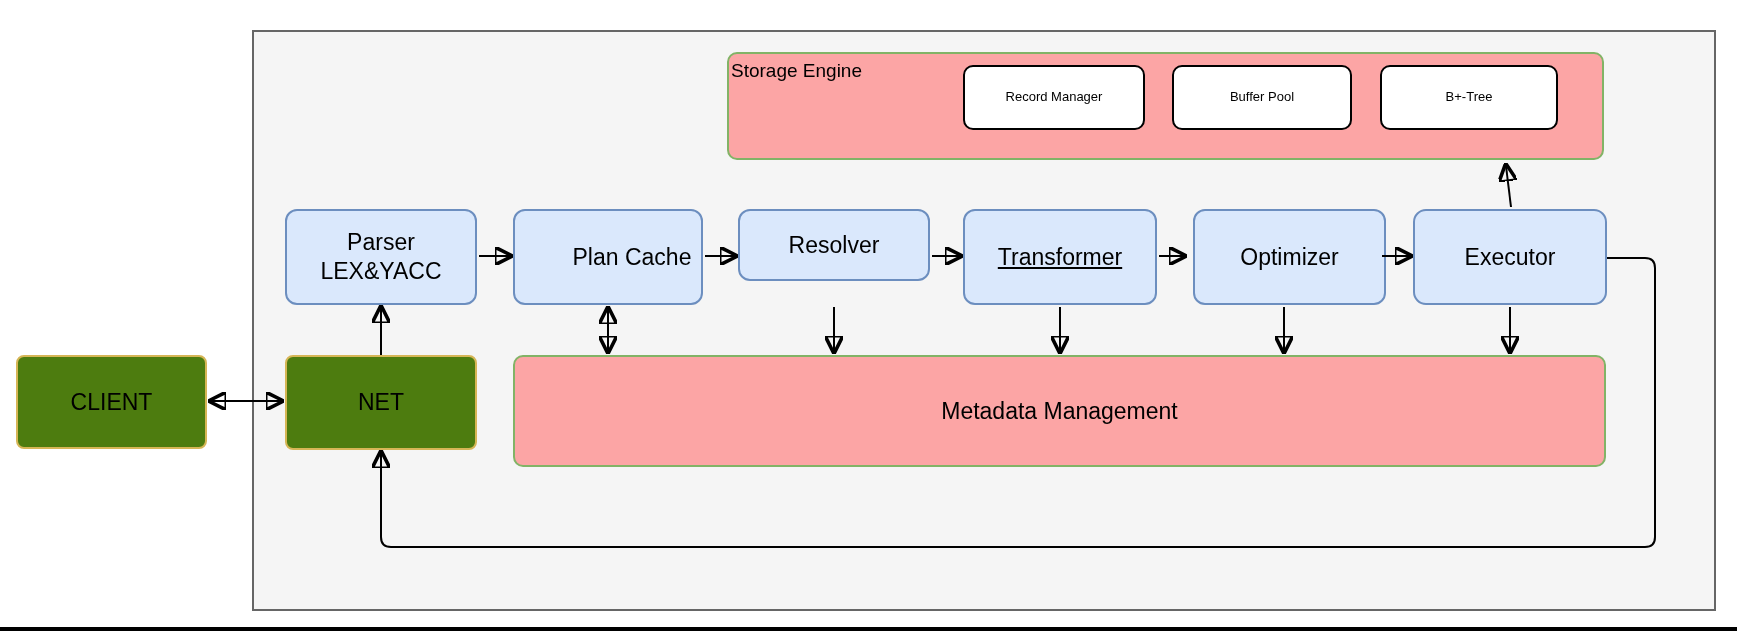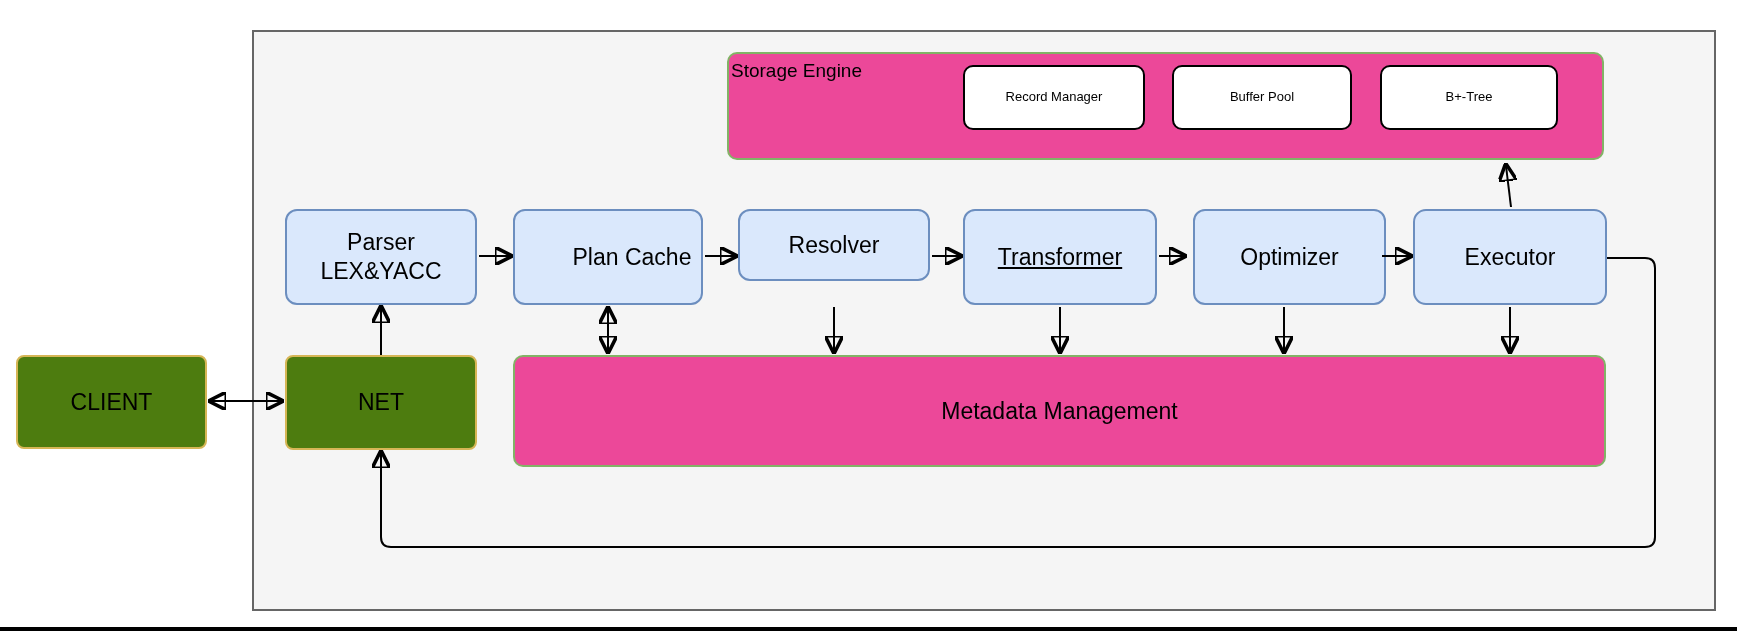--- a/index.html
+++ b/index.html
@@ -11,21 +11,21 @@
     position: absolute; left: 252px; top: 30px; width: 1464px; height: 581px;
     background: #F5F5F5; border: 2px solid #666666;
   }
 
   .box {
     position: absolute; display: flex; align-items: center; justify-content: center;
     text-align: center; font-size: 23px; line-height: 1.25; white-space: pre-line;
   }
   .yellow-box { background: #4d7c0f; border: 2px solid #D6B656; border-radius: 8px; }
   .blue-box   { background: #DAE8FC; border: 2px solid #6C8EBF; border-radius: 12px; }
-  .green-box  { background: #ec4899; border: 2px solid #82B366; border-radius: 10px; }
+  .green-box  { background: #fca5a5; border: 2px solid #82B366; border-radius: 10px; }
   .white-box  { background: #FFFFFF; border: 2px solid #000000; border-radius: 10px; font-size: 13px; }
 
   .storage-engine-label {
     position: absolute; left: 731px; top: 60px; font-size: 19px; white-space: nowrap;
   }
 
   .arrow-layer { position: absolute; left: 0; top: 0; width: 1737px; height: 633px; pointer-events: none; }
   .arrow-layer path, .arrow-layer line { stroke: #000000; stroke-width: 2; fill: none; }
 
   .window-bottom-line {

